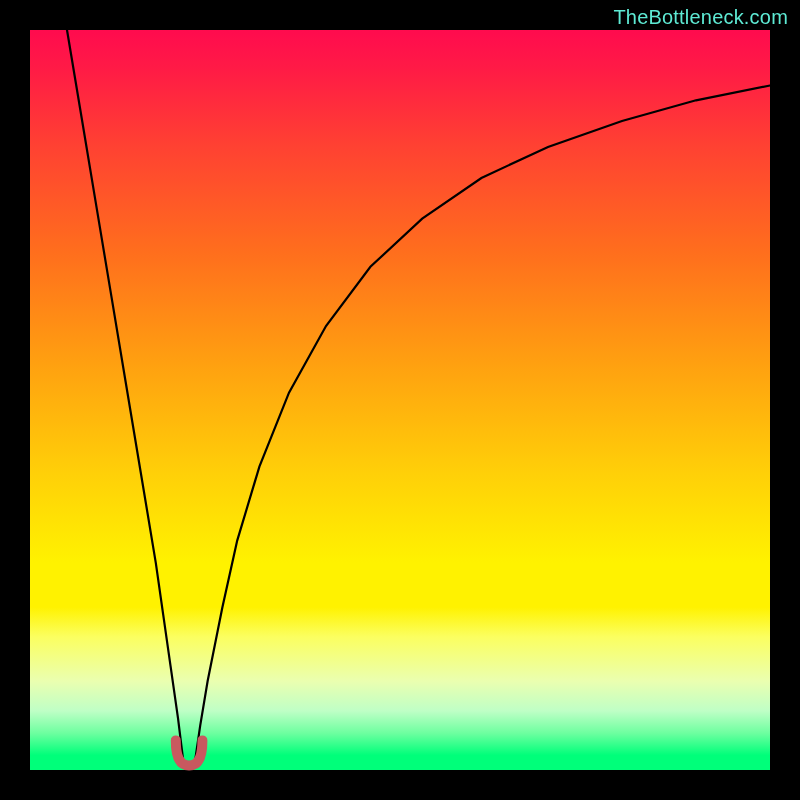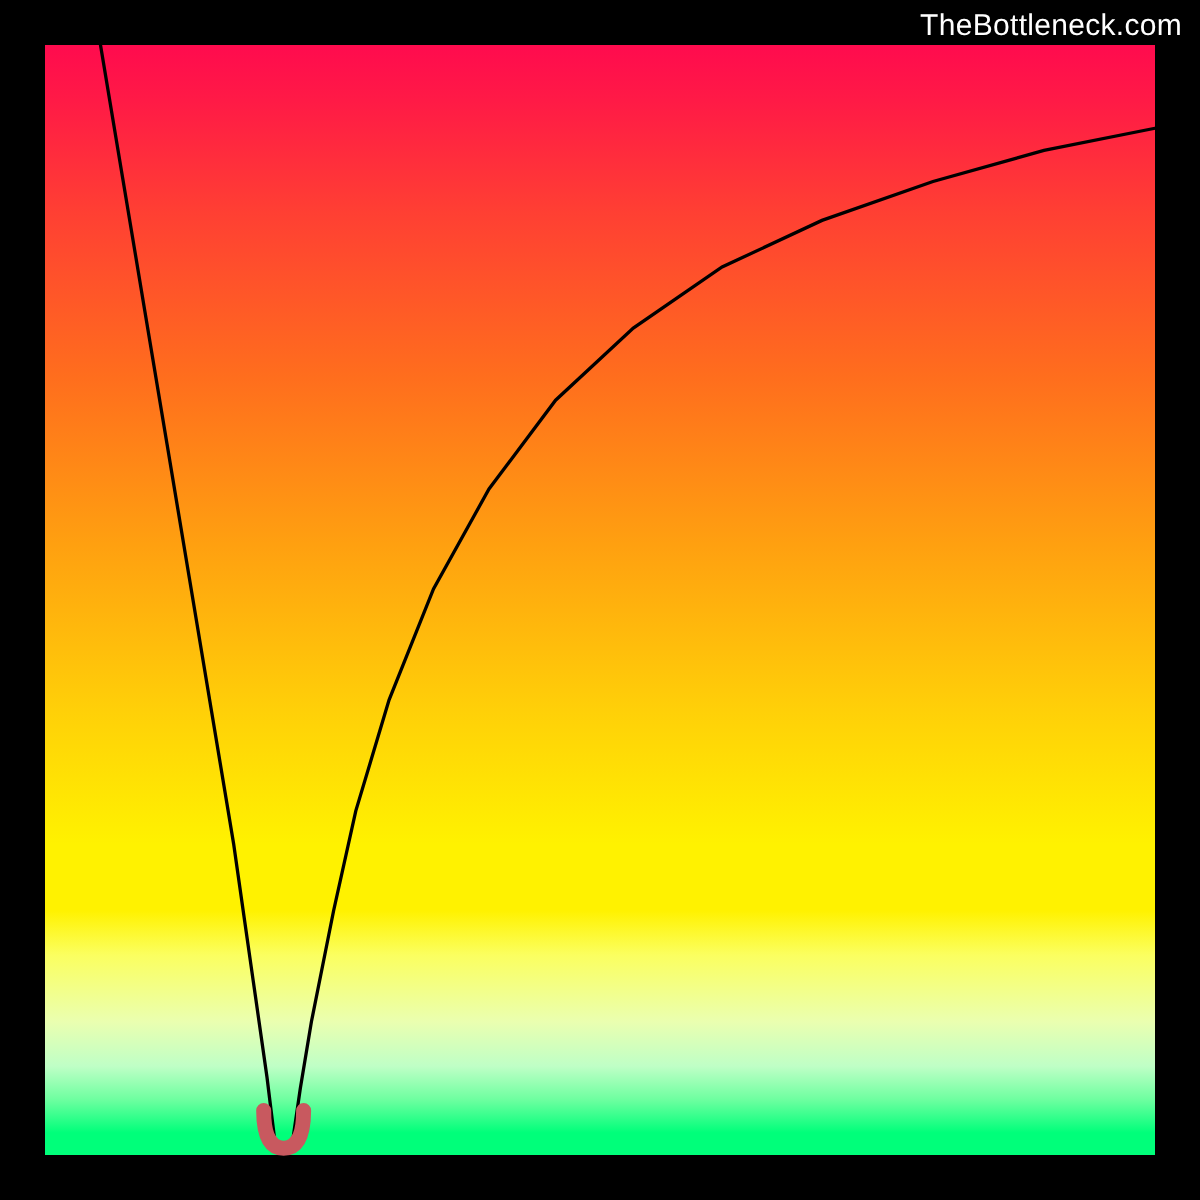--- a/index.html
+++ b/index.html
@@ -36,21 +36,21 @@
       #bfffc6 92%,
       #6effa0 95%,
       #00ff7a 98%,
       #00ff7a 100%
     );
   }
   .watermark {
     position: absolute;
     top: 6px;
     right: 12px;
-    color: #ffffff;
+    color: #5eead4;
     font-size: 20px;
     letter-spacing: 0.2px;
     user-select: none;
   }
   svg.curves {
     position: absolute;
     top: 0;
     left: 0;
   }
 </style>

